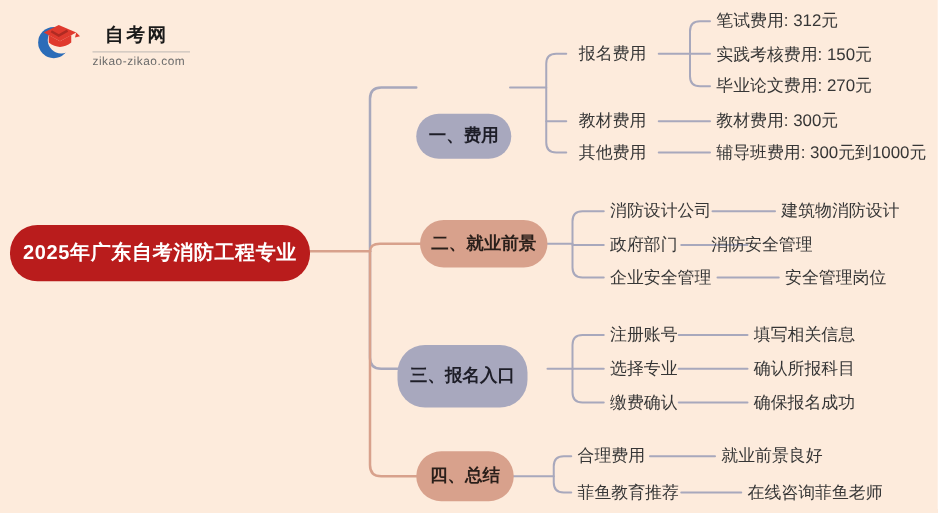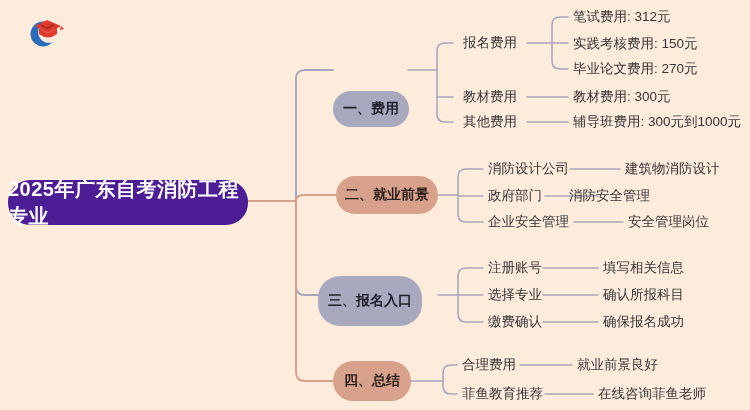--- a/index.html
+++ b/index.html
@@ -3,21 +3,21 @@
 <meta charset="utf-8">
 <style>
   html,body{margin:0;padding:0;}
   body{font-family:"Liberation Sans","DejaVu Sans",sans-serif;}
   #stage{
     position:relative;width:750px;height:410px;background:#fdebdc;overflow:hidden;
   }
   #wires{position:absolute;left:0;top:0;z-index:1;}
   .node{position:absolute;z-index:2;display:flex;align-items:center;justify-content:center;
         border-radius:22px;box-sizing:border-box;}
-  .root-node{background:#4c1d95;color:#ffffff;font-size:20px;font-weight:bold;letter-spacing:0.5px;}
+  .root-node{background:#b91c1c;color:#ffffff;font-size:16px;font-weight:bold;letter-spacing:0.5px;}
   .pill-lavender{background:#a8a8be;color:#1e1e28;font-size:14px;font-weight:bold;}
   .pill-salmon{background:#d8a18c;color:#2a1f1a;font-size:14px;font-weight:bold;}
   .lbl{position:absolute;z-index:2;transform:translateY(-50%);font-size:13.5px;font-weight:500;
        color:#363636;white-space:nowrap;}
   
   #logo{position:absolute;left:30px;top:16px;z-index:3;display:flex;align-items:flex-start;}
   #logo .icon{width:36px;height:34px;margin-right:8px;}
   #logo .txt{display:flex;flex-direction:column;align-items:flex-start;}
   .site-name{font-size:15px;font-weight:bold;color:#1a1a1a;letter-spacing:2px;padding:3px 0 3px 10px;}
   .site-rule{width:78px;height:1px;background:#c9c2bb;}
@@ -76,20 +76,25 @@
 
   <div id="logo">
     <svg class="icon" viewBox="0 0 36 34">
       <circle cx="13" cy="18" r="12.5" fill="#2b6cb8"></circle>
       <circle cx="19" cy="16" r="10.8" fill="#fdebdc"></circle>
       <polygon points="17,4 31,10 18,17 5,10" fill="#e03a2e"></polygon>
       <path d="M9 12 v6 q9 7 18 0 v-6 l-9 5 z" fill="#e03a2e"></path>
       <polyline points="11,9 17,12.5 24,8.5" fill="none" stroke="#b02a22" stroke-width="2"></polyline>
       <polygon points="31,10 34,13 30,14" fill="#e03a2e"></polygon>
     </svg>
+    <div class="txt">
+      <span class="site-name">自考网</span>
+      <span class="site-rule"></span>
+      <span class="site-url">zikao-zikao.com</span>
+    </div>
   </div>
 
   <div class="node root-node" style="left:8px;top:180px;width:240px;height:45px;">2025年广东自考消防工程专业</div>
 
   <div class="node pill-lavender" style="left:333px;top:52px;width:76px;height:36px;margin-top:39px;">一、费用</div>
   <div class="node pill-salmon" style="left:336px;top:176px;width:102px;height:38px;">二、就业前景</div>
   <div class="node pill-lavender" style="left:318px;top:276px;width:104px;height:50px;">三、报名入口</div>
   <div class="node pill-salmon" style="left:333px;top:361px;width:78px;height:40px;">四、总结</div>
 
   <span class="lbl" style="left:463px;top:43px;">报名费用</span>

